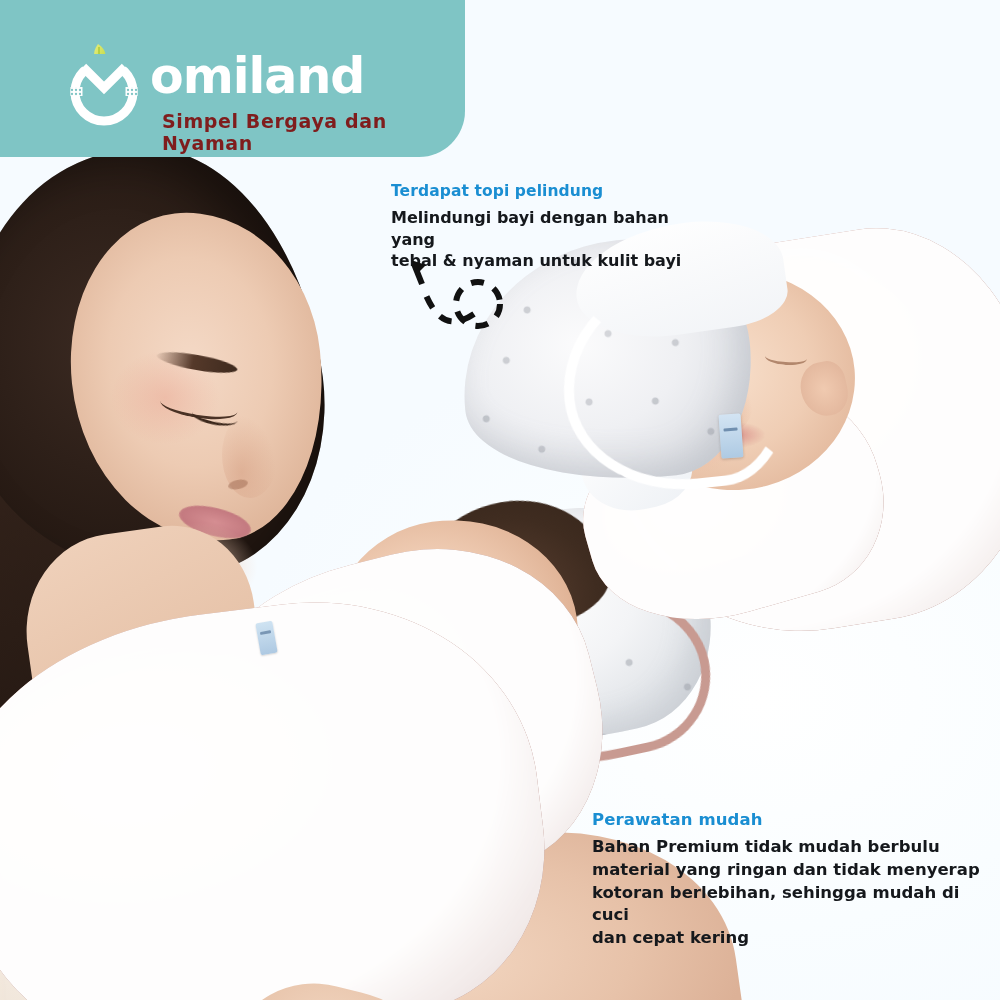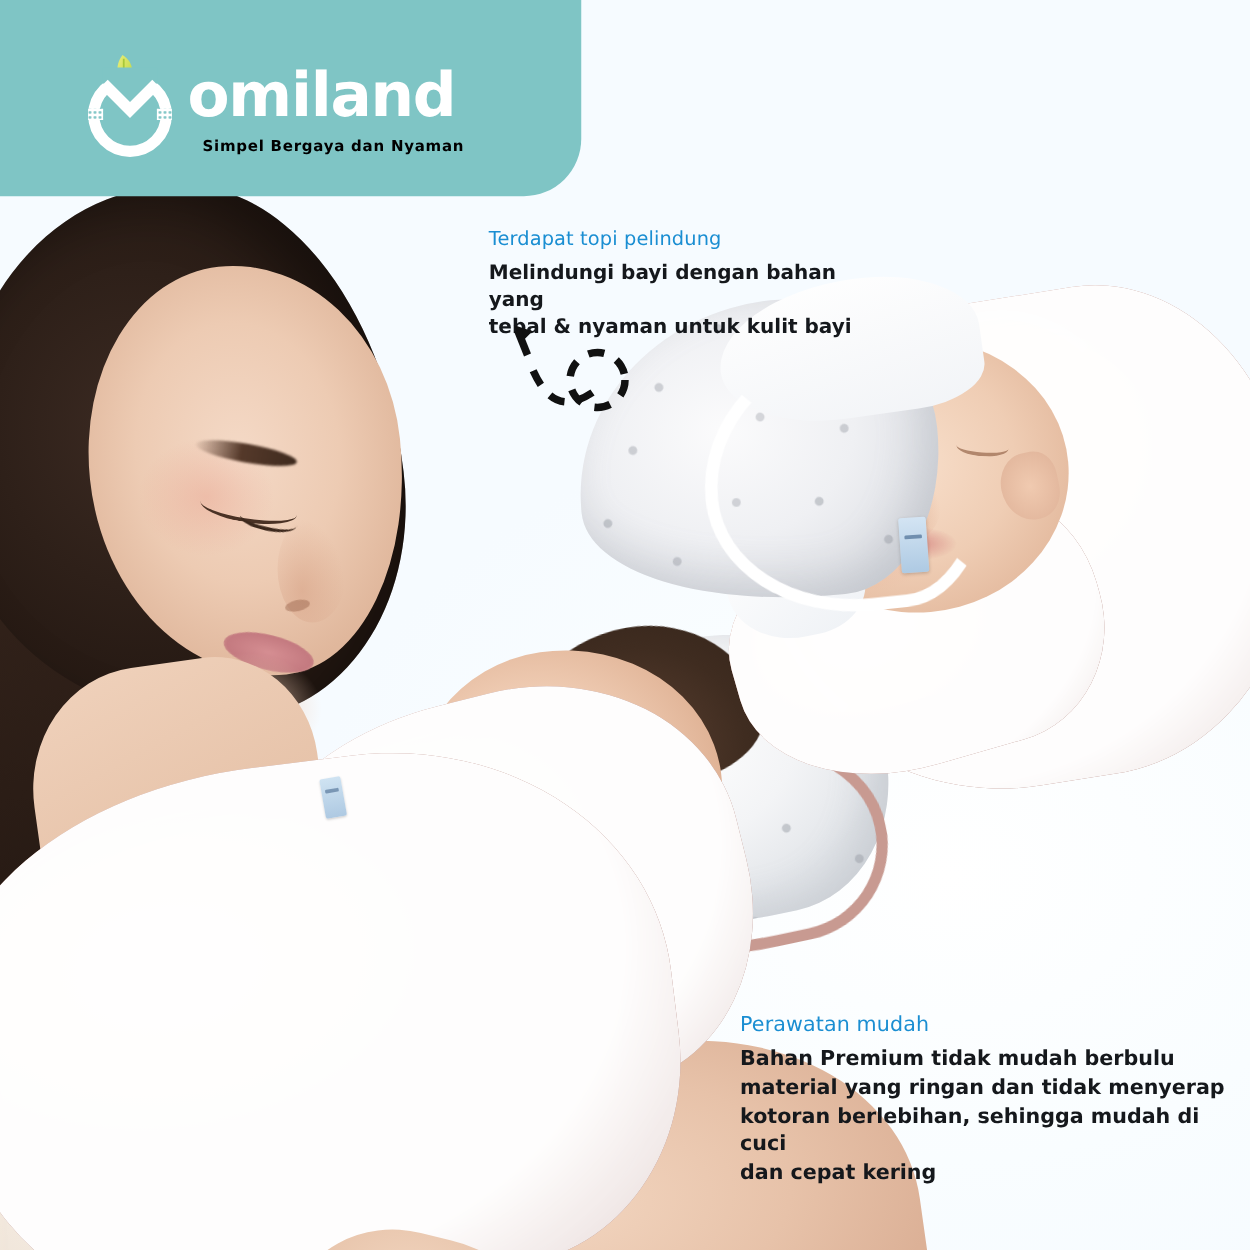--- a/index.html
+++ b/index.html
@@ -383,28 +383,28 @@
   .logo-wrap{position:absolute;left:58px;top:24px;width:340px;height:120px;}
   .logo-mark{position:absolute;left:0;top:16px;width:92px;height:92px;}
   .logo-text{
     position:absolute;left:92px;top:28px;
     font-size:49px;font-weight:700;color:#ffffff;letter-spacing:-1px;
     font-family:"DejaVu Sans", sans-serif;
     line-height:1;
   }
   .logo-tag{
     position:absolute;left:104px;top:86px;
-    font-size:12px;font-weight:700;color:#000000;letter-spacing:.6px;
+    font-size:19px;font-weight:700;color:#7f1d1d;letter-spacing:.6px;
     font-family:"DejaVu Sans", sans-serif;
   }
 
   
   .callout{position:absolute;z-index:6;}
   .co-title{
-    font-size:15.5px;font-weight:400;color:#1a8ed2;
+    font-size:15.5px;font-weight:700;color:#1a8ed2;
     font-family:"DejaVu Sans", sans-serif;
     margin:0 0 7px 0;letter-spacing:.1px;
   }
   .co-body{
     font-size:16px;font-weight:700;color:#15181c;
     font-family:"DejaVu Sans", sans-serif;
     line-height:1.35;margin:0;white-space:pre-line;
   }
   #callout-hood{left:391px;top:182px;width:300px;}
   #callout-care{left:592px;top:810px;width:400px;}

